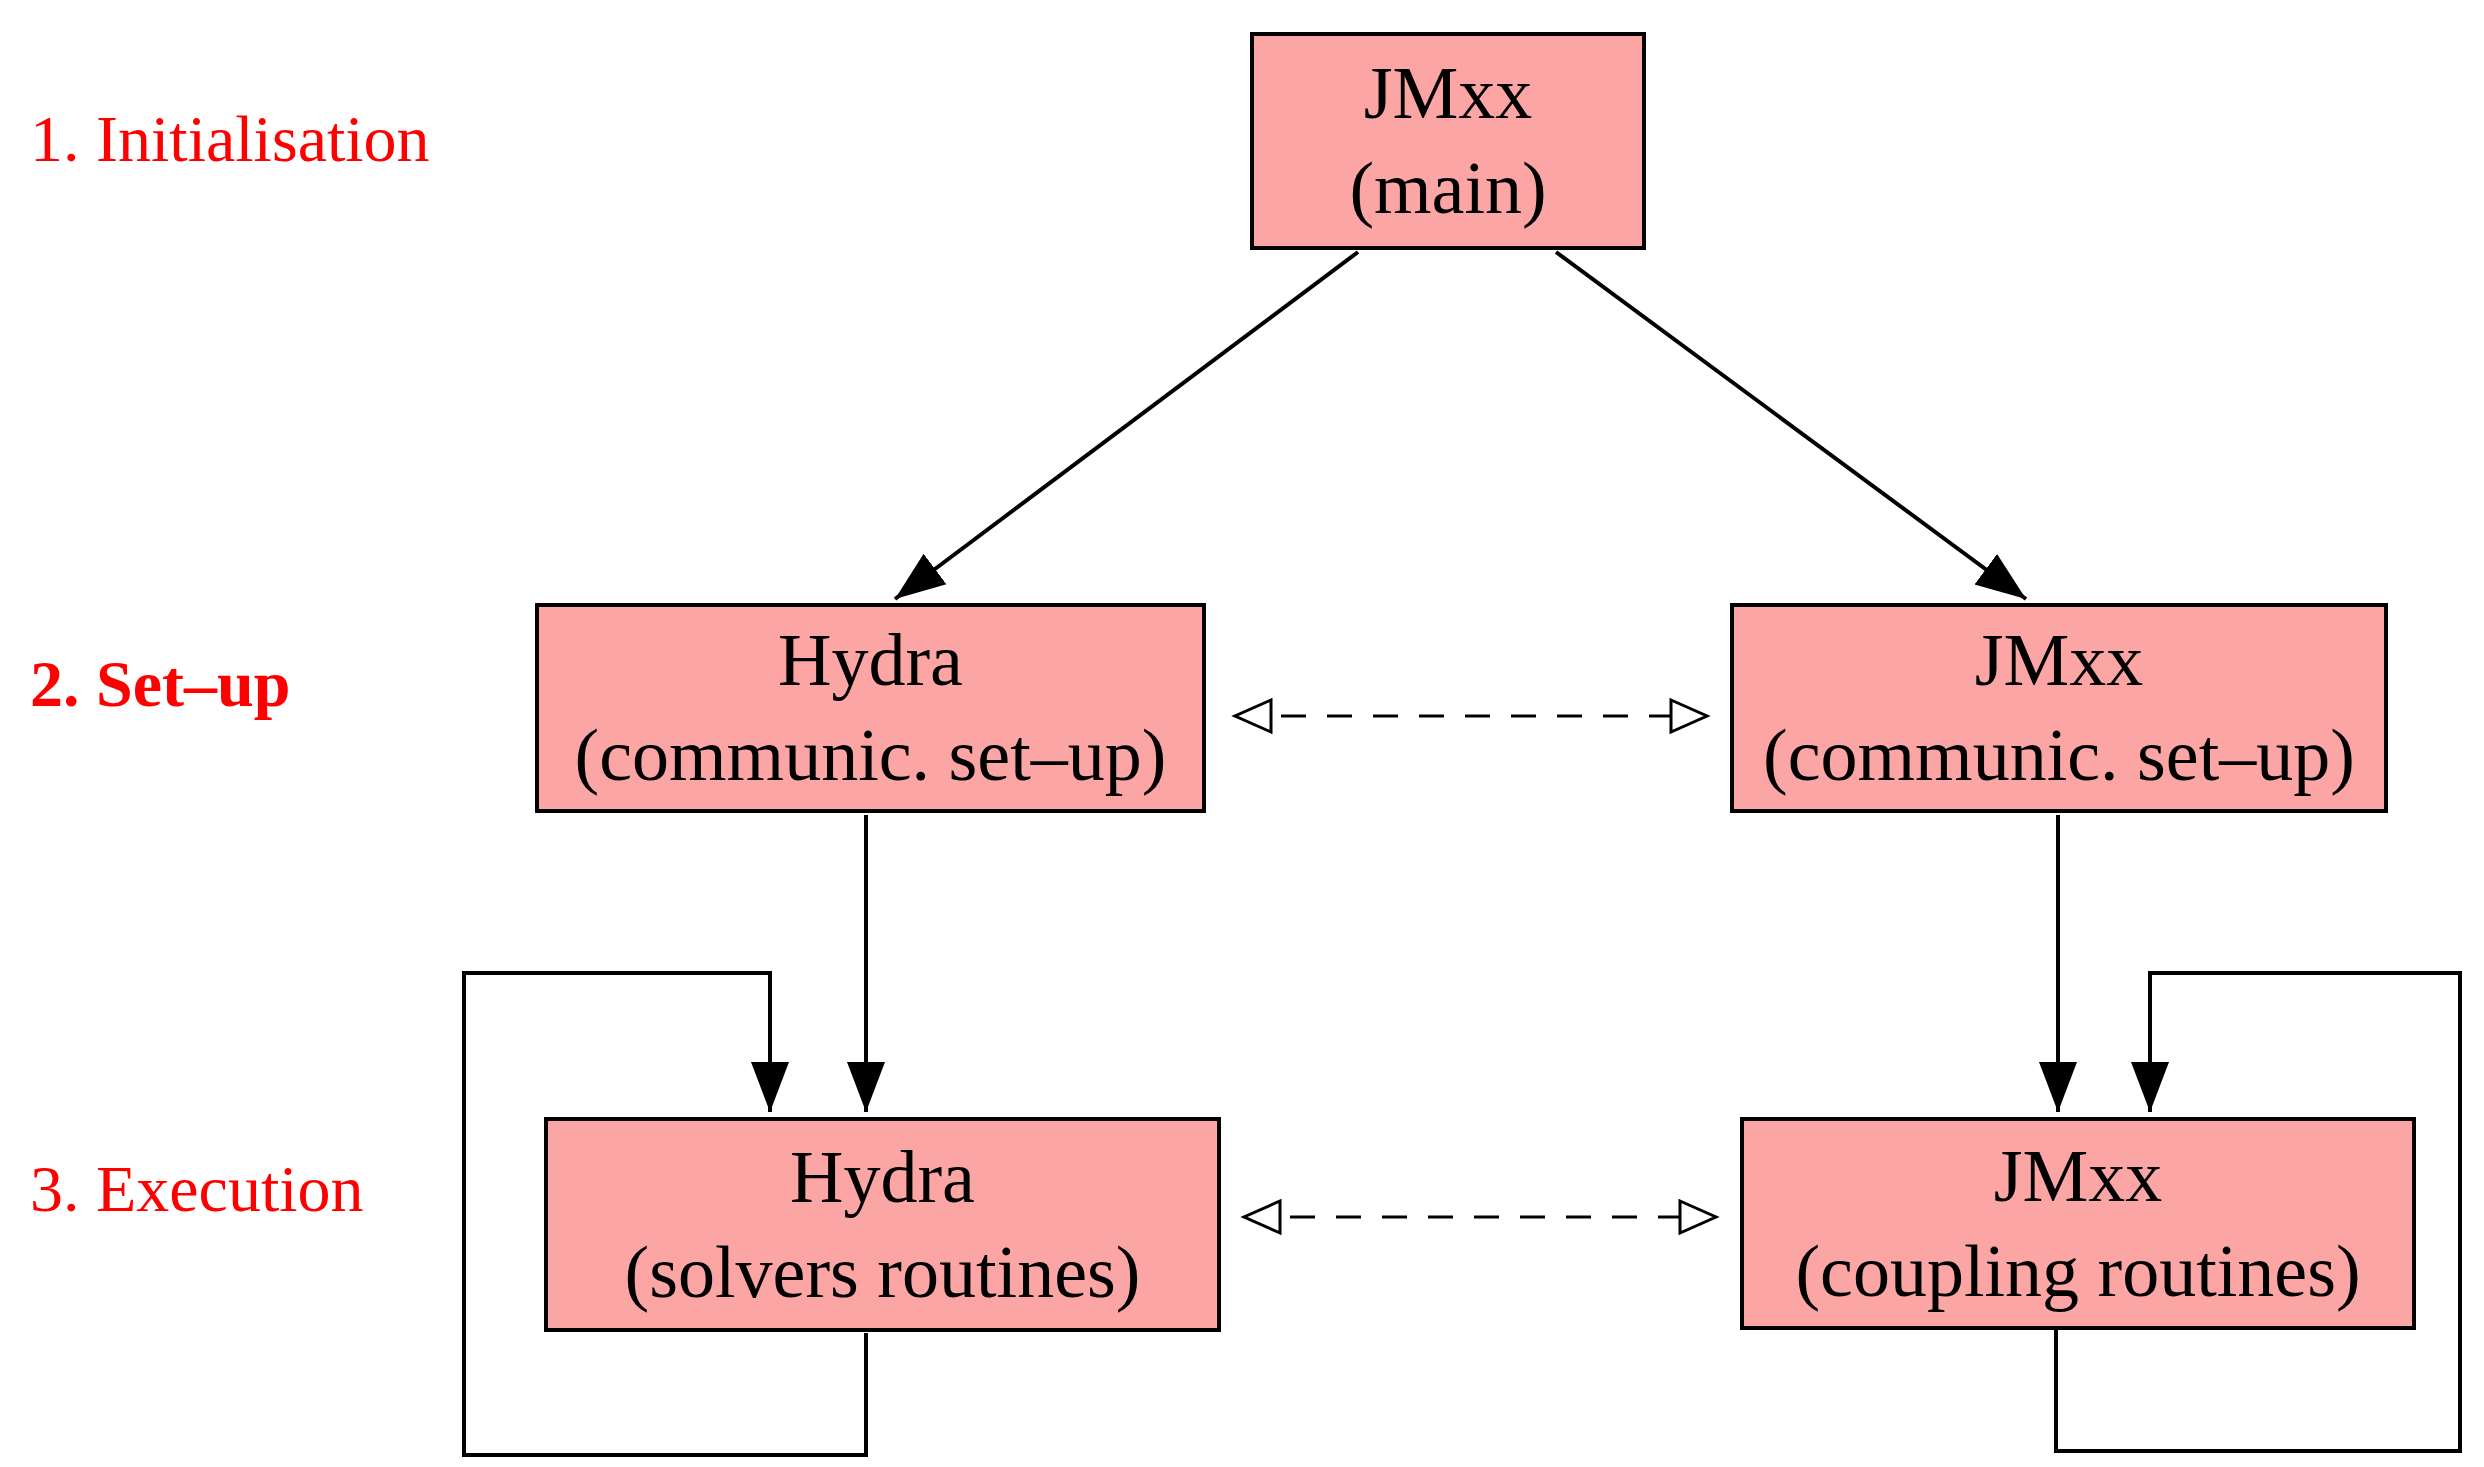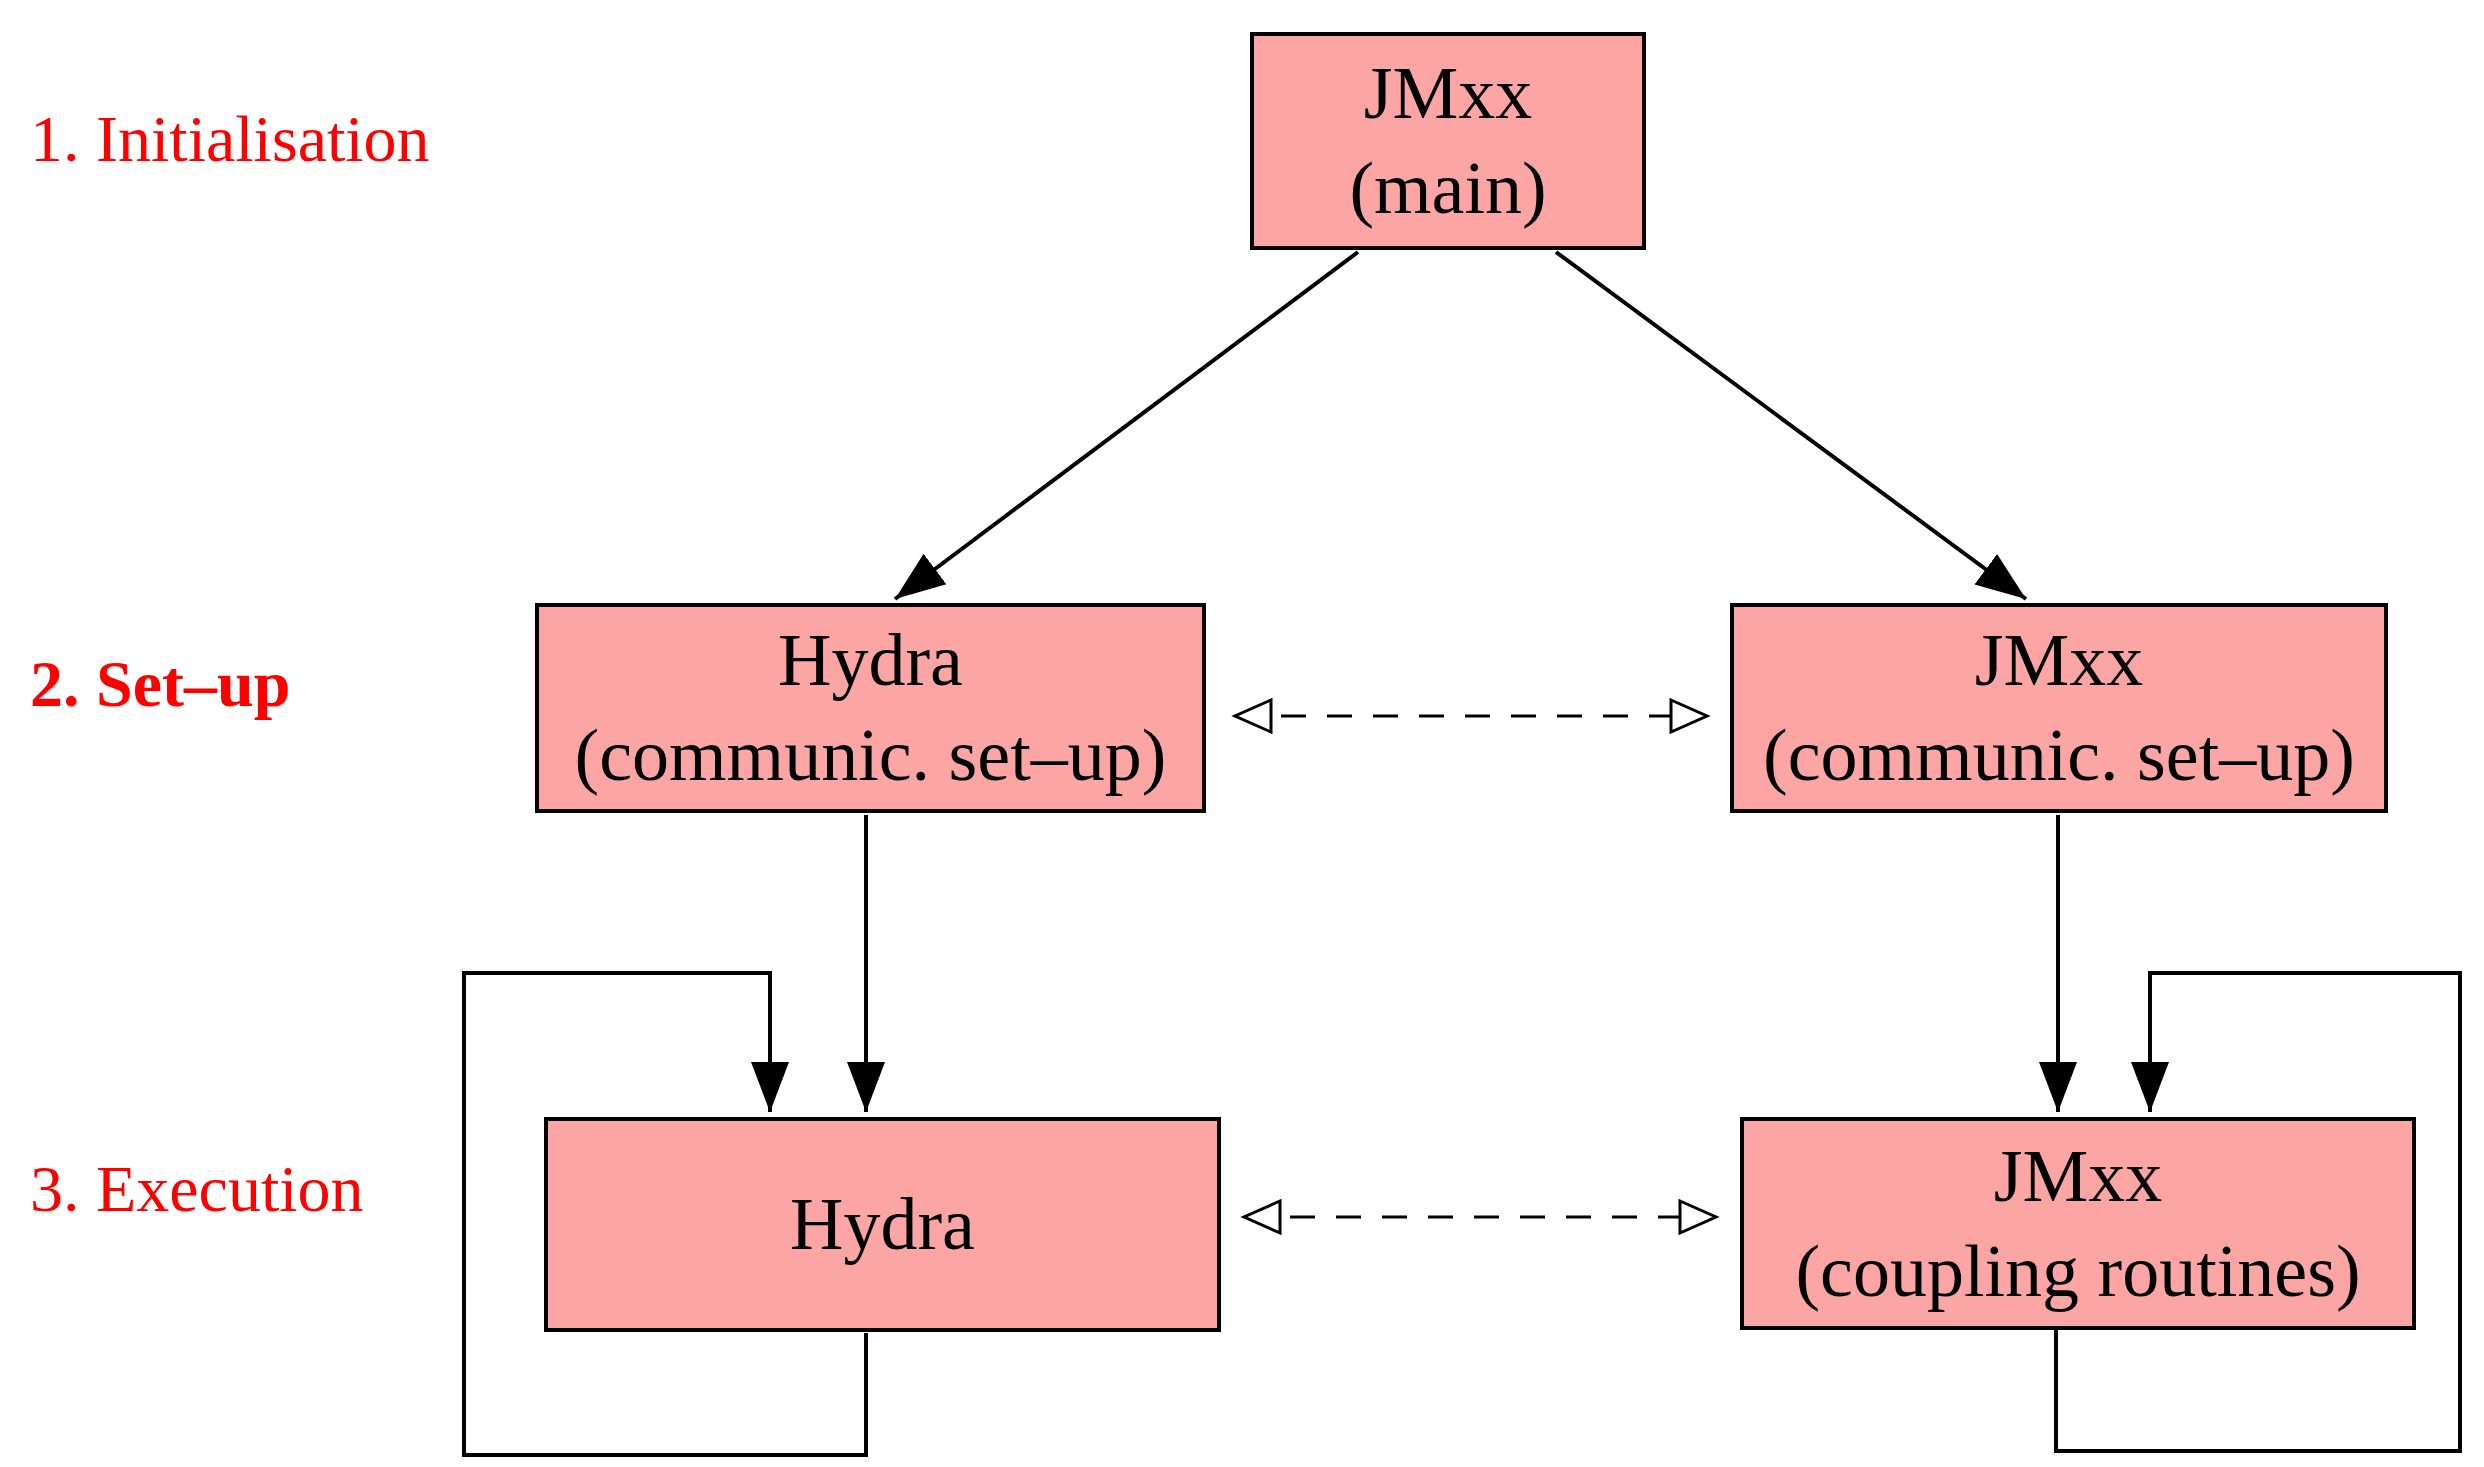--- a/index.html
+++ b/index.html
@@ -107,20 +107,21 @@
     <div class="subtitle">(communic. set–up)</div>
   </div>
 
   <div class="node" id="node-jmxx-setup">
     <div class="title">JMxx</div>
     <div class="subtitle">(communic. set–up)</div>
   </div>
 
   <div class="node" id="node-hydra-exec">
     <div class="title">Hydra</div>
+    <div class="subtitle">(solvers routines)</div>
   </div>
 
   <div class="node" id="node-jmxx-exec">
     <div class="title">JMxx</div>
     <div class="subtitle">(coupling routines)</div>
   </div>
 
 </div>
 
 </body></html>

